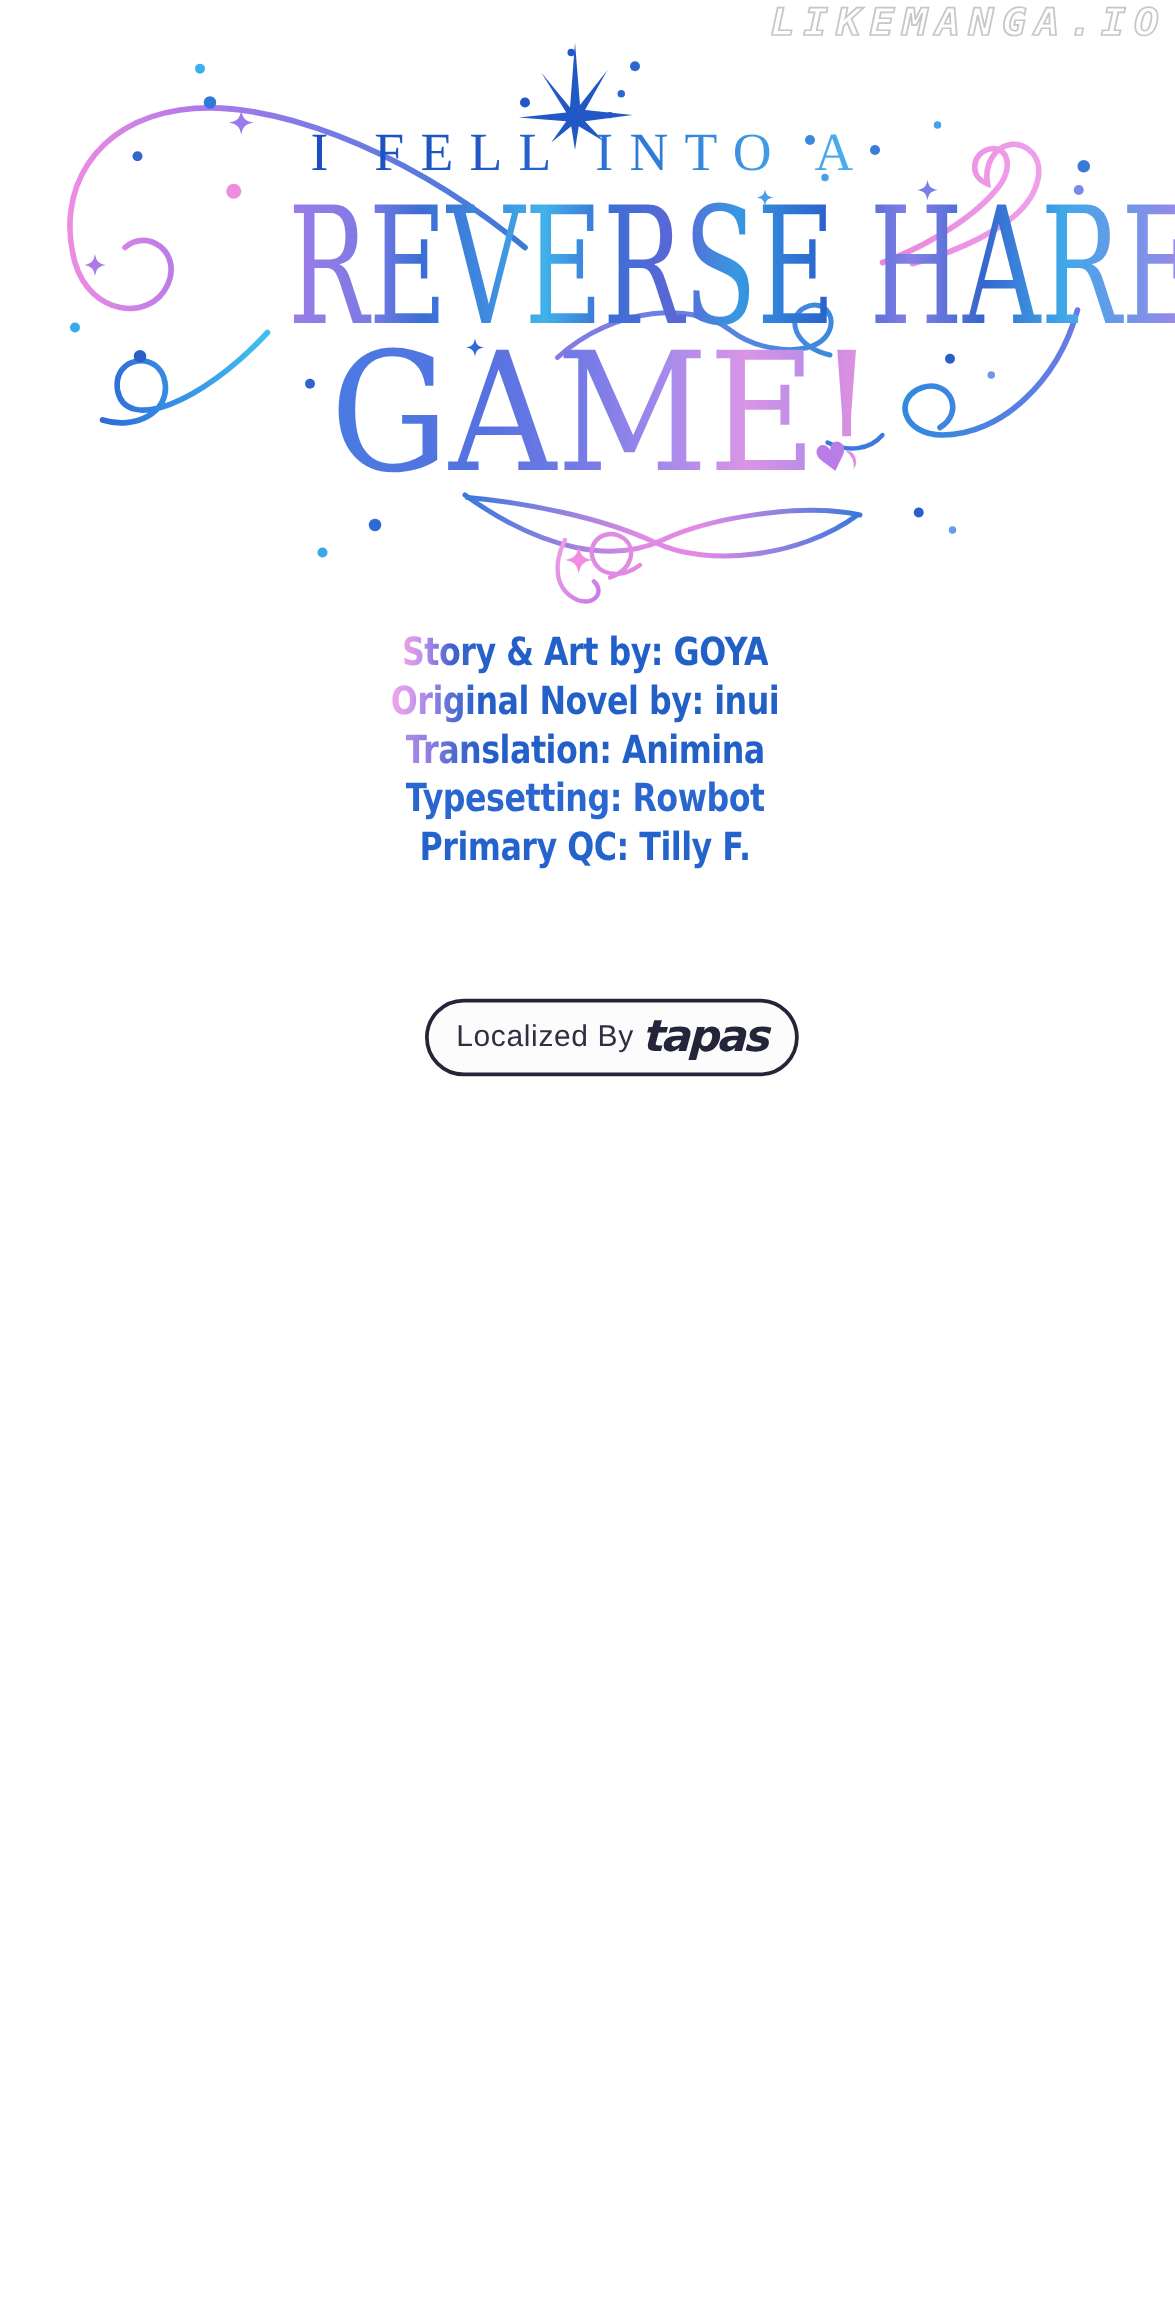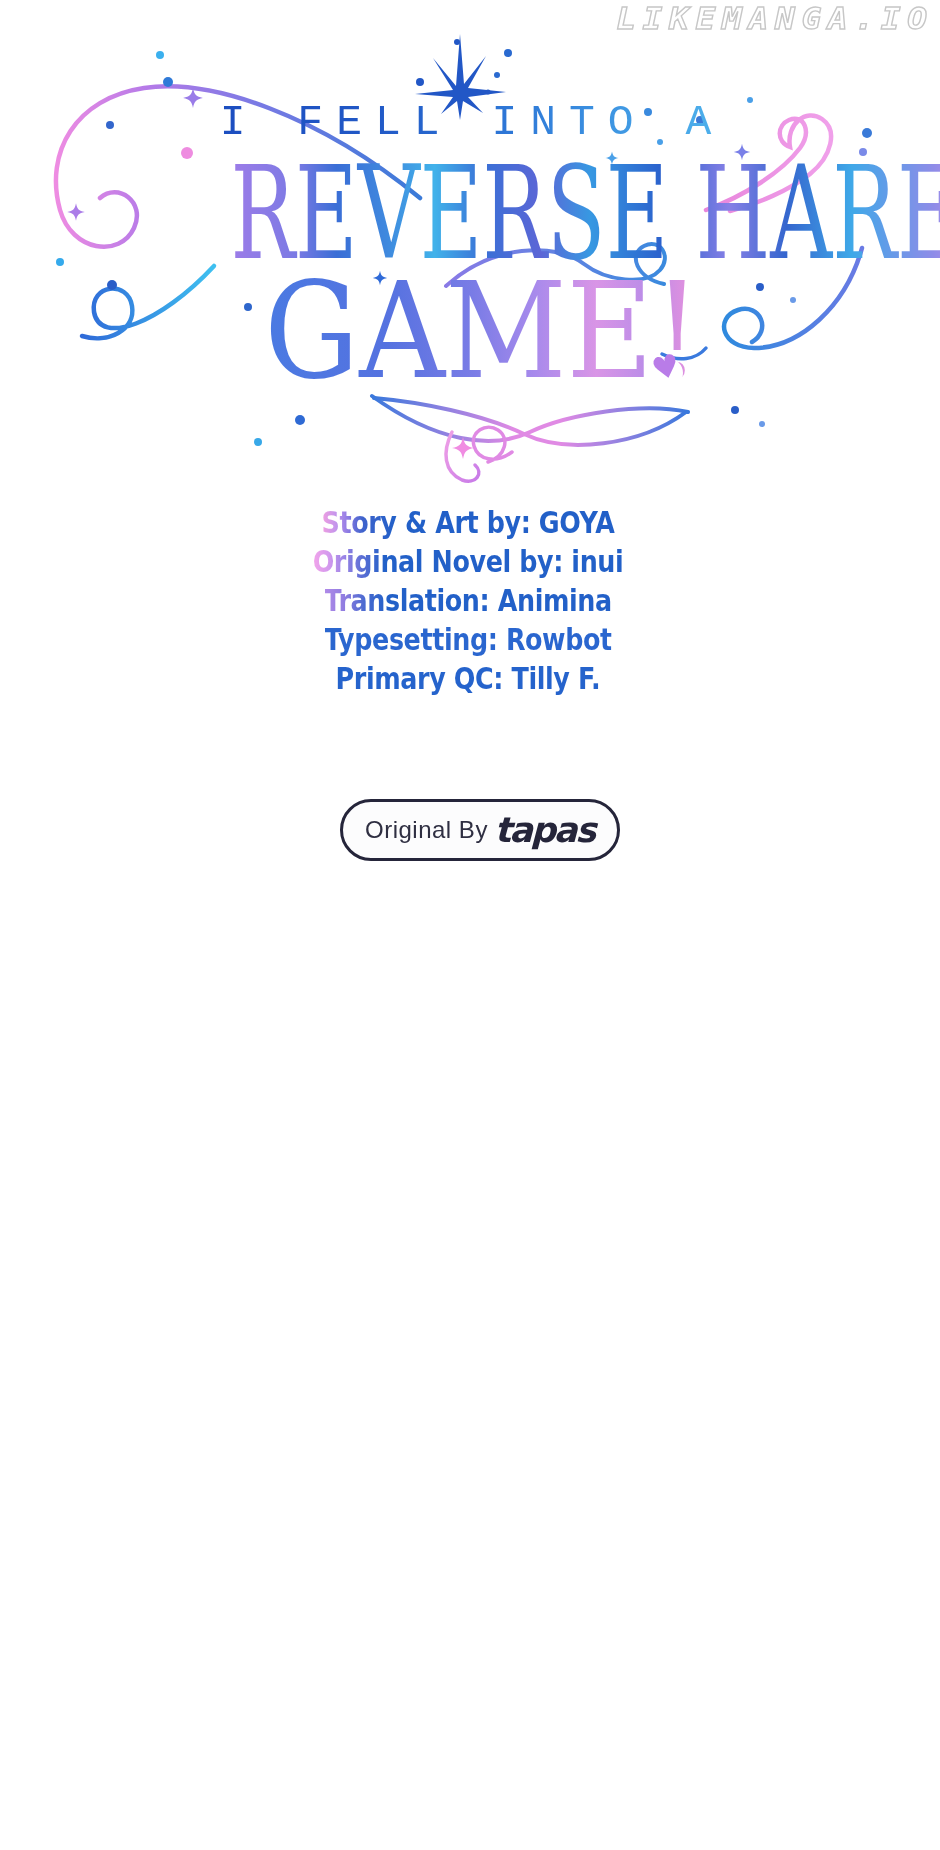--- a/index.html
+++ b/index.html
@@ -23,21 +23,21 @@
   
   .grad-text { color:#2a64d0; white-space:nowrap; }
   @supports ((-webkit-background-clip: text) or (background-clip: text)) {
     .grad-text { -webkit-background-clip:text; background-clip:text; color:transparent; }
   }
 
   
   .title-line1 { position:absolute; top:101px; left:-8px; width:940px; text-align:center; }
   .title-line1 span {
     display:inline-block;
-    font-family:Liberation Mono, monospace;
+    font-family:Liberation Serif, serif;
     font-size:43px; letter-spacing:13px; line-height:1;
     background-image:linear-gradient(90deg,#1c4ec0 0%,#2158c6 30%,#2f7ad8 60%,#44a0e6 85%,#4fb2ec 100%);
     margin-left:20px;
   }
   .title-line2 { position:absolute; top:143px; left:20px; width:940px; text-align:center; }
   .title-line2 span {
     display:inline-block;
     font-family:"DejaVu Serif", serif;
     font-size:130px; line-height:1.08;
     transform:scaleX(0.66); transform-origin:center top;
@@ -224,17 +224,17 @@
     </div>
     <div class="credit-row">
       <span class="credit-line grad-text credit-3">Typesetting: Rowbot</span>
     </div>
     <div class="credit-row">
       <span class="credit-line grad-text credit-4">Primary QC: Tilly F.</span>
     </div>
   </div>
 
   <div class="badge">
-    <span class="badge-prefix">Original By</span>
+    <span class="badge-prefix">Localized By</span>
     <span class="badge-brand">tapas</span>
   </div>
 
 </div>
 
 </body></html>

